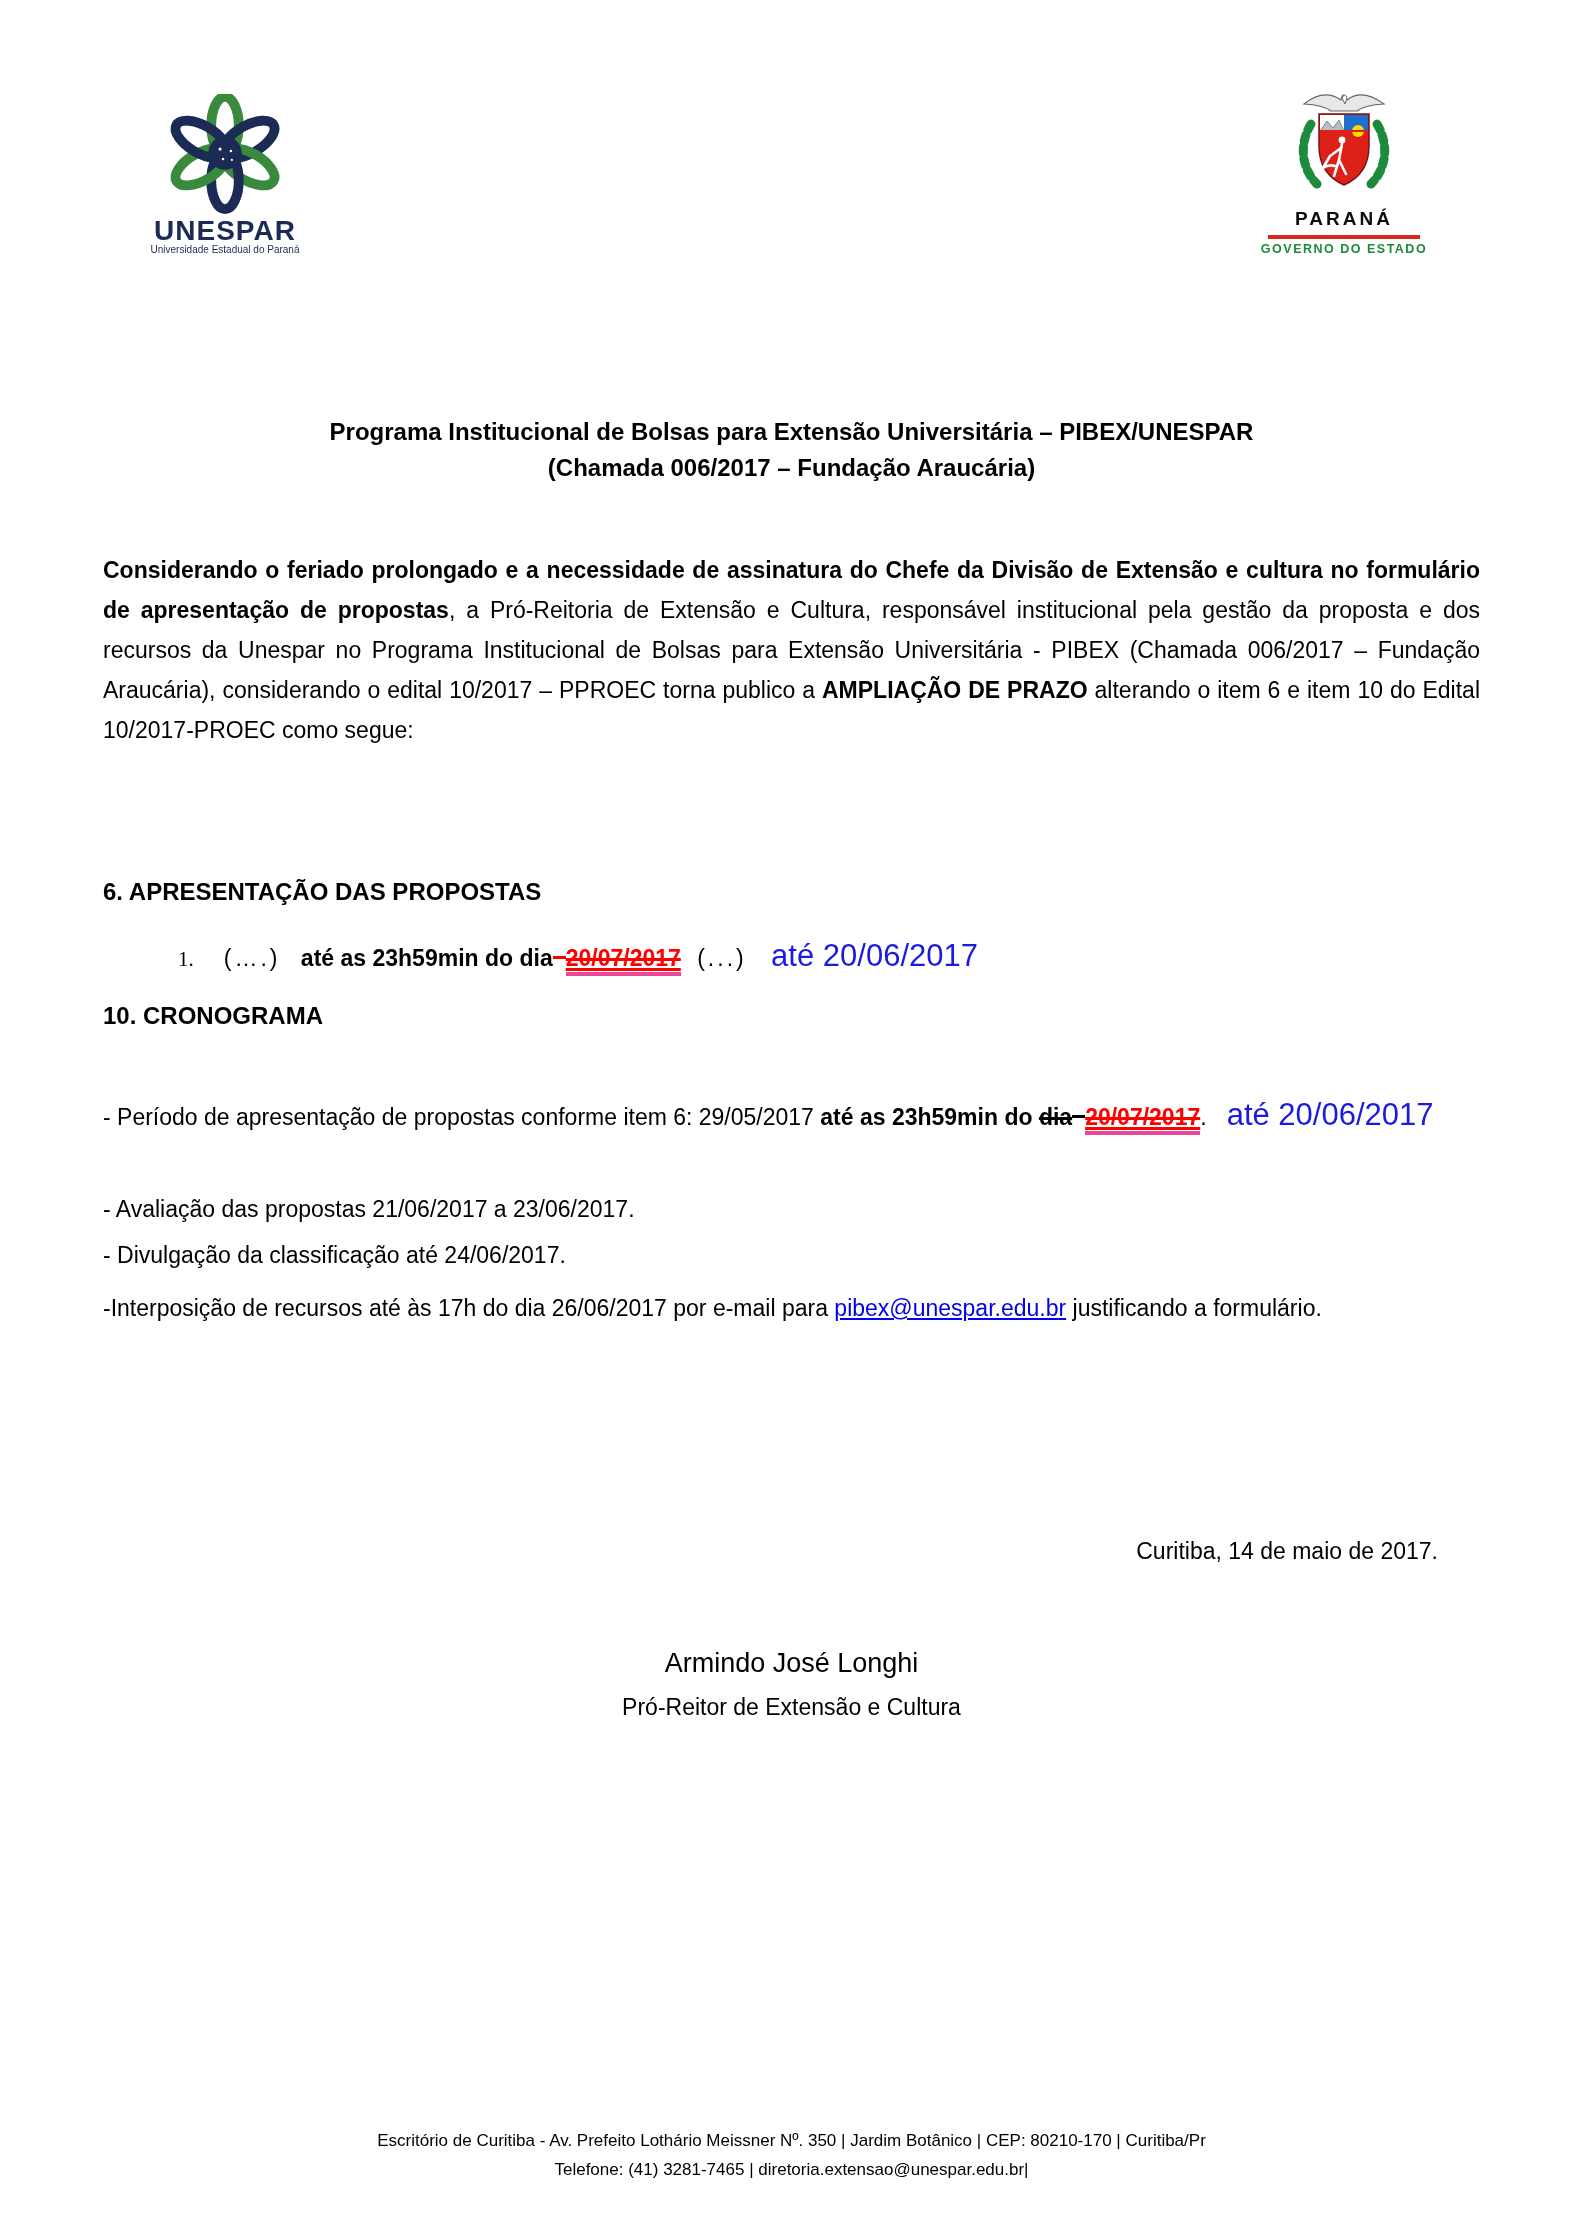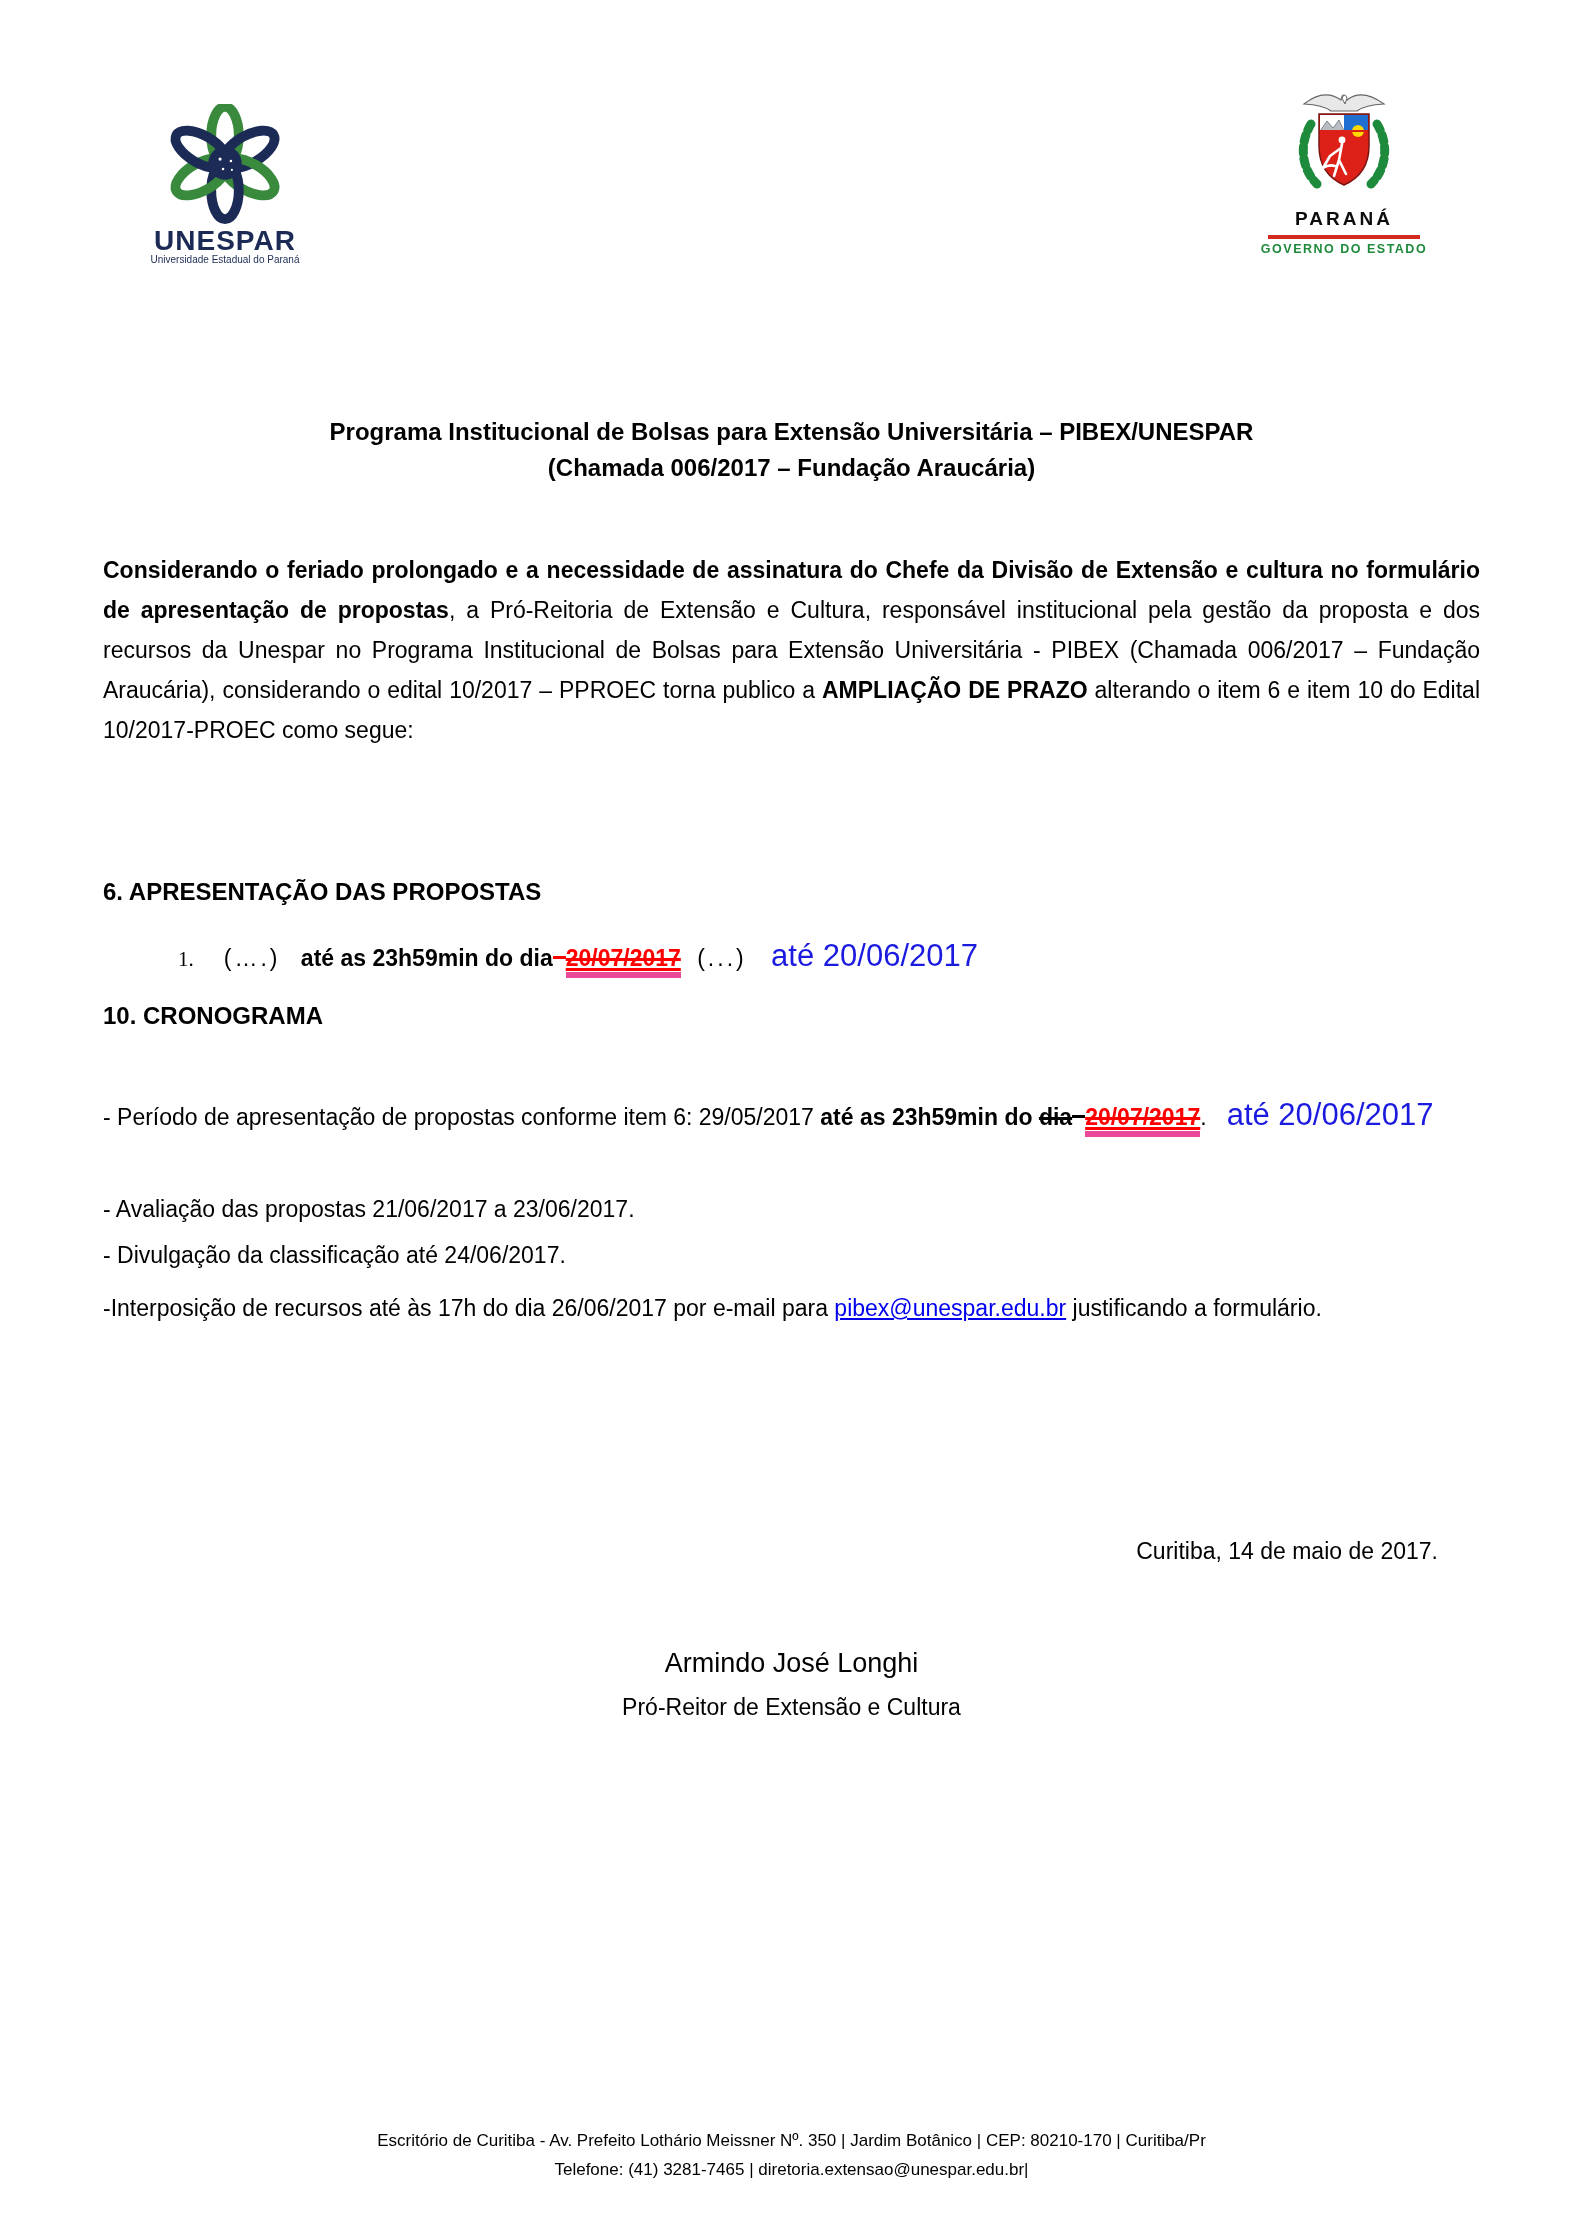--- a/index.html
+++ b/index.html
@@ -19,39 +19,39 @@
   .sec-heading { font-size:24px; font-weight:bold; }
   #sec6-heading { top:878px; }
   #sec6-item { top:934px; left:178px; width:1300px; font-size:23px; line-height:44px; }
   .list-num { font-family:"Liberation Serif","DejaVu Serif",serif; font-size:21px; margin-right:30px; }
   .ellipsis { letter-spacing:3px; margin-right:14px; }
   .ellipsis2 { letter-spacing:3px; margin-left:10px; }
   .del {
     color:#ff0000; font-weight:bold;
     text-decoration-line:underline line-through;
     text-decoration-thickness:3px; text-decoration-color:#ff0000;
-    border-bottom:6px solid #ec4899; padding-bottom:1px;
+    border-bottom:4px solid #ec4899; padding-bottom:1px;
   }
   .joint { display:inline-block; width:13px; height:0; border-top:3px solid #000; vertical-align:7px; }
   .joint.red { border-top-color:#ff0000; }
   .strike-black { text-decoration:line-through; text-decoration-thickness:3px; text-decoration-color:#000; }
   .ins { color:#1b1be0; font-size:31px; }
   #sec10-heading { top:1002px; }
   #sec10-periodo { top:1092px; font-size:23px; line-height:46px; text-align:justify; }
   #sec10-avaliacao { top:1196px; font-size:23px; }
   #sec10-divulgacao { top:1242px; font-size:23px; }
   #sec10-interposicao { top:1286px; font-size:23px; line-height:44px; text-align:justify; }
   .link { color:#0000ee; text-decoration:underline; }
   #dateline { top:1538px; font-size:23px; text-align:right; padding-right:42px; box-sizing:border-box; }
   #signer-name { top:1648px; font-size:27px; }
   #signer-role { top:1694px; font-size:23px; }
   #page-footer { top:2126px; font-size:17px; line-height:29px; color:#000; }
 
   
-  #logo-unespar { left:130px; top:104px; width:190px; text-align:center; }
+  #logo-unespar { left:130px; top:94px; width:190px; text-align:center; }
   .u-word { color:#1c2b55; font-weight:bold; font-size:28px; letter-spacing:1px; line-height:26px; margin-top:-2px; }
   .u-tag  { color:#1c2b55; font-size:10px; line-height:12px; }
   #logo-parana { left:1258px; top:84px; width:172px; text-align:center; }
   .p-word { color:#0d0d0d; font-weight:bold; font-size:19px; letter-spacing:3px; line-height:30px; }
   .p-rule { height:4px; background:#d42a20; margin:1px 10px 3px 10px; }
   .p-tag  { color:#1e8a3c; font-size:12.5px; letter-spacing:1.5px; font-weight:bold; }
 </style>
 </head>
 <body>
 

